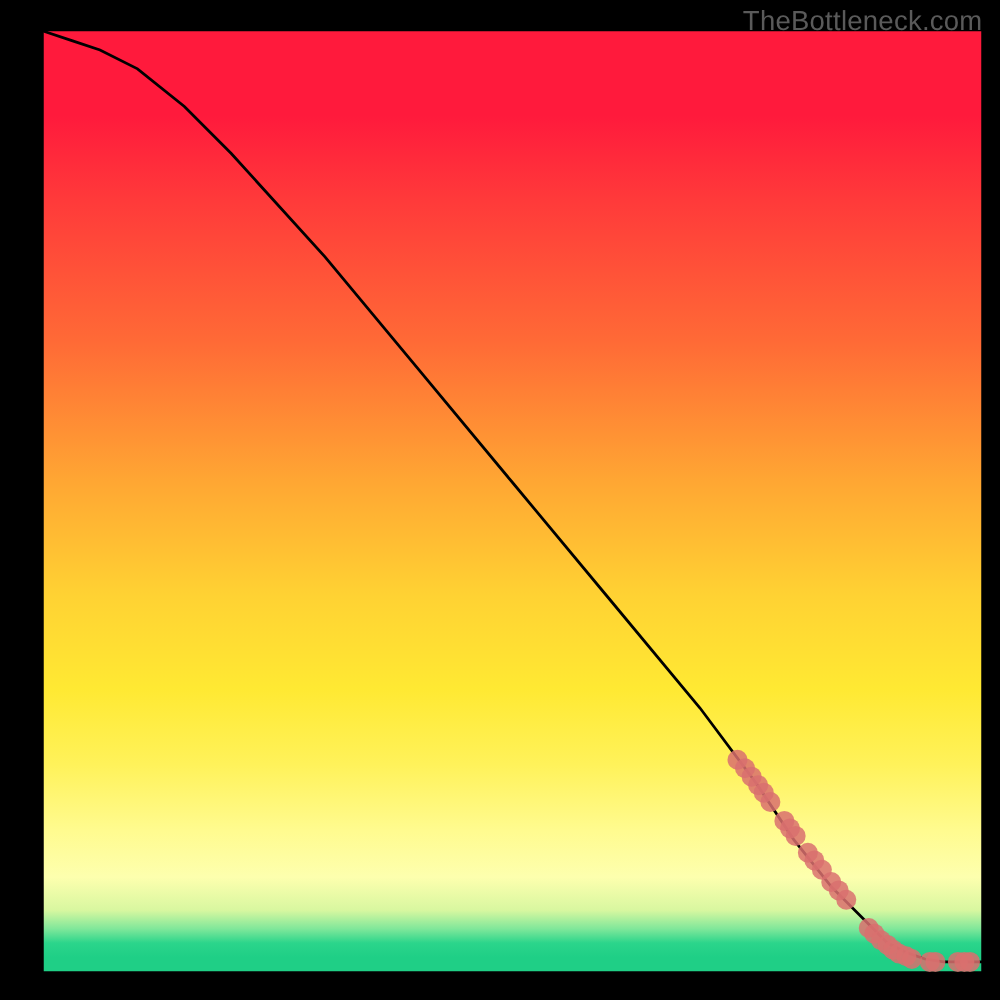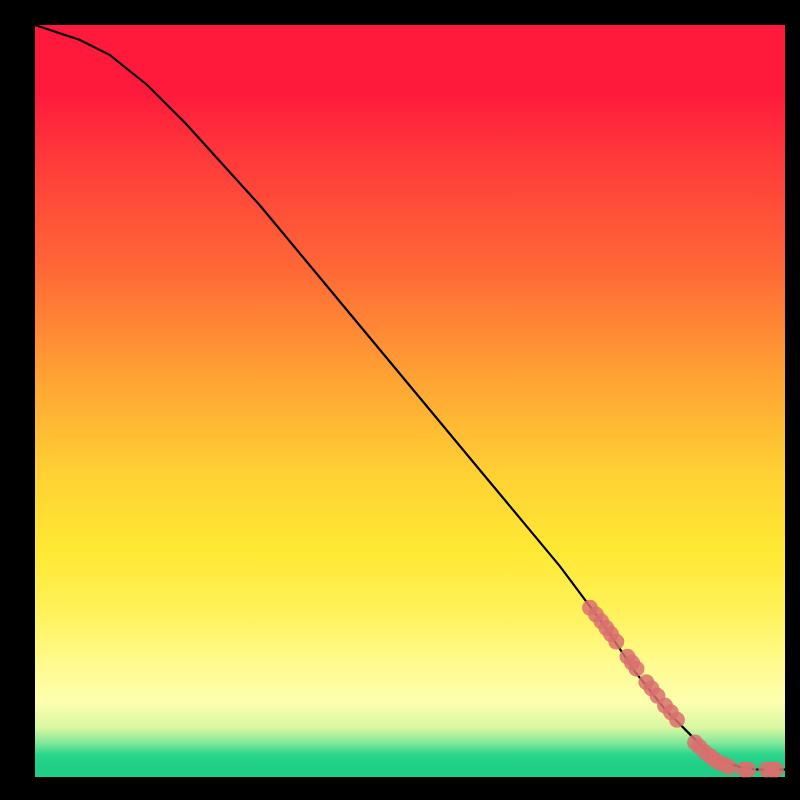--- a/index.html
+++ b/index.html
@@ -99,13 +99,14 @@
           <circle cx="690.0" cy="740.0" r="8" class="pt"></circle>
           <circle cx="694.5" cy="742.2" r="8" class="pt"></circle>
           <circle cx="708.8" cy="744.5" r="8" class="pt"></circle>
           <circle cx="713.3" cy="744.5" r="8" class="pt"></circle>
           <circle cx="731.3" cy="744.5" r="8" class="pt"></circle>
           <circle cx="736.5" cy="744.5" r="8" class="pt"></circle>
           <circle cx="741.0" cy="744.5" r="8" class="pt"></circle>
         </g>
     </svg>
   </div>
+  <div class="watermark">TheBottleneck.com</div>
 </div>
 
 </body></html>

